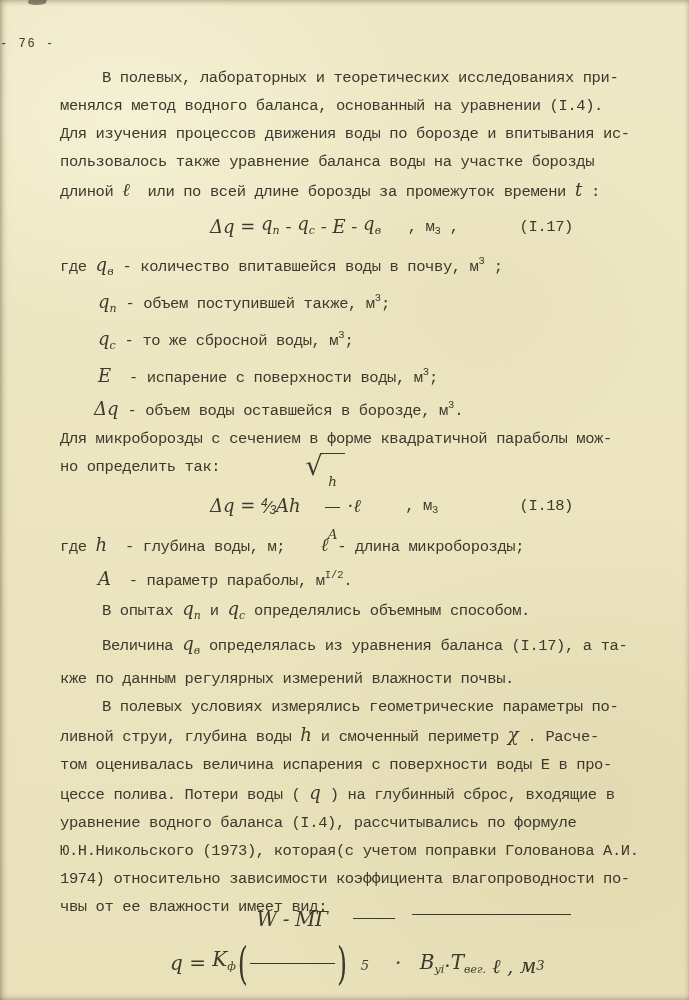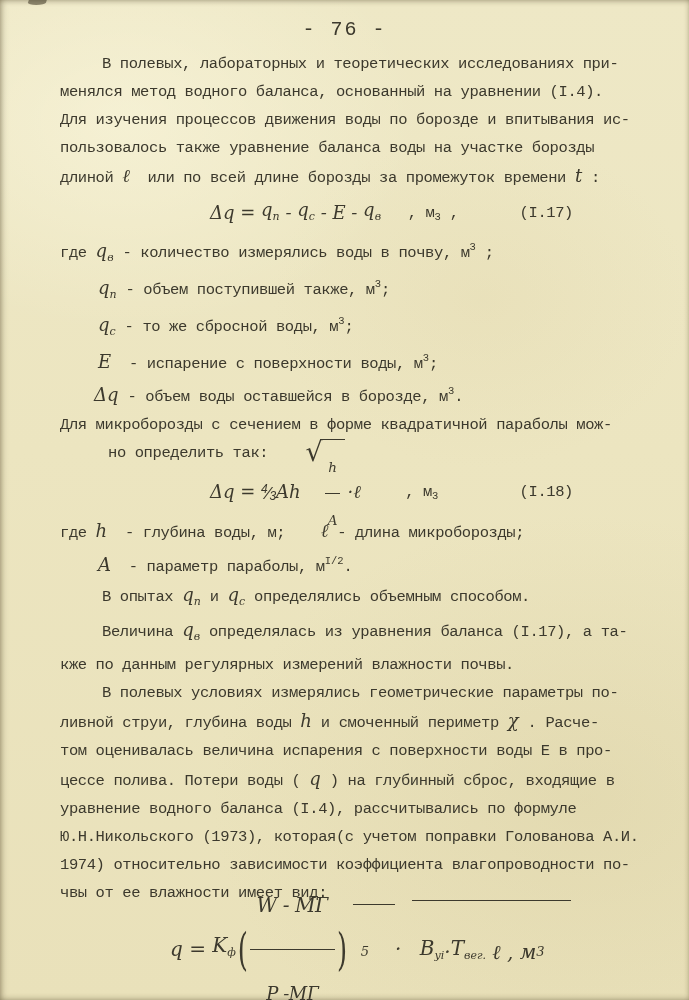--- a/index.html
+++ b/index.html
@@ -18,22 +18,22 @@
       inset -2px -3px 6px -3px rgba(80,68,40,.30);
     color:#3c392d;
     font-family:"Liberation Mono","DejaVu Sans Mono",monospace;
   }
   .edge-mark{
     position:absolute;left:28px;top:0;width:18px;height:5px;
     background:rgba(60,52,34,.55);border-radius:0 0 60% 60%;
     transform:skewX(-18deg);
   }
   .pagenum{
-    margin-top:18px;height:24px;line-height:24px;
-    text-align:center;font-size:20px;letter-spacing:2px;
+    margin-top:32px;height:24px;line-height:24px;
+    font-size:12px;letter-spacing:2px;
   }
   .content{padding:8px 66px 0 60px;}
   .line{
     position:relative;display:block;white-space:pre;
     font-size:15.5px;letter-spacing:-0.4px;
   }
   .tw{font-family:"Liberation Mono","DejaVu Sans Mono",monospace;}
   .math{
     font-family:"DejaVu Serif","Liberation Serif",serif;
     font-style:italic;font-size:18px;letter-spacing:0;
@@ -88,29 +88,29 @@
       <div class="line" style="line-height: 28px; padding-left: 42px;"><span class="tw">В полевых, лабораторных и теоретических исследованиях при-</span></div>
       <div class="line" style="line-height: 28px;"><span class="tw">менялся метод водного баланса, основанный на уравнении (I.4).</span></div>
       <div class="line" style="line-height: 28px;"><span class="tw">Для изучения процессов движения воды по борозде и впитывания ис-</span></div>
       <div class="line" style="line-height: 28px;"><span class="tw">пользовалось также уравнение баланса воды на участке борозды</span></div>
       <div class="line" style="line-height: 28px;"><span class="tw">длиной </span><span class="math">ℓ</span><span class="tw">  или по всей длине борозды за промежуток времени </span><span class="math">t</span><span class="tw"> :</span></div>
     </div>
     <div class="block formula">
       <div class="line frm" style="line-height: 42px; height: 42px; padding-left: 150px;"><span class="math">Δq = </span><span class="math">q<sub>п</sub></span><span class="math"> - </span><span class="math">q<sub>с</sub></span><span class="math"> - E - </span><span class="math">q<sub>в</sub></span><span class="tw">   , м</span><span class="sp">3</span><span class="tw"> ,</span><span class="eqno tw">(I.17)</span></div>
     </div>
     <div class="block def">
-      <div class="line" style="line-height: 27px;"><span class="tw">где </span><span class="math">q<sub>в</sub></span><span class="tw"> - количество измерялись воды в почву, м</span><span class="sp">3</span><span class="tw"> ;</span></div>
+      <div class="line" style="line-height: 27px;"><span class="tw">где </span><span class="math">q<sub>в</sub></span><span class="tw"> - количество впитавшейся воды в почву, м</span><span class="sp">3</span><span class="tw"> ;</span></div>
       <div class="line" style="line-height: 27px; padding-left: 38px;"><span class="math">q<sub>п</sub></span><span class="tw"> - объем поступившей также, м</span><span class="sp">3</span><span class="tw">;</span></div>
       <div class="line" style="line-height: 27px; padding-left: 38px;"><span class="math">q<sub>с</sub></span><span class="tw"> - то же сбросной воды, м</span><span class="sp">3</span><span class="tw">;</span></div>
       <div class="line" style="line-height: 27px; padding-left: 38px;"><span class="math">E</span><span class="tw">  - испарение с поверхности воды, м</span><span class="sp">3</span><span class="tw">;</span></div>
       <div class="line" style="line-height: 27px; padding-left: 34px;"><span class="math">Δq</span><span class="tw"> - объем воды оставшейся в борозде, м</span><span class="sp">3</span><span class="tw">.</span></div>
     </div>
     <div class="block para">
       <div class="line" style="line-height: 28px;"><span class="tw">Для микроборозды с сечением в форме квадратичной параболы мож-</span></div>
-      <div class="line" style="line-height: 28px; margin-left: 48px;"><span class="tw">но определить так:</span></div>
+      <div class="line" style="line-height: 28px;"><span class="tw">но определить так:</span></div>
     </div>
     <div class="block formula">
       <div class="line frm" style="line-height: 50px; height: 50px; padding-left: 150px;"><span class="math">Δq = </span><span class="fr"><span class="fn">4</span><span class="fs">⁄</span><span class="fd">3</span></span><span class="math">Ah</span><span class="sq"><span class="rsign">√</span><span class="rbox"><span class="n">h</span><span class="d">A</span></span></span><span class="math">·ℓ</span><span class="tw">     , м</span><span class="sp">3</span><span class="eqno tw">(I.18)</span></div>
     </div>
     <div class="block def">
       <div class="line" style="line-height: 28px;"><span class="tw">где </span><span class="math">h</span><span class="tw">  - глубина воды, м;    </span><span class="math">ℓ</span><span class="tw"> - длина микроборозды;</span></div>
       <div class="line" style="line-height: 28px; padding-left: 38px;"><span class="math">A</span><span class="tw">  - параметр параболы, м</span><span class="sp">I/2</span><span class="tw">.</span></div>
     </div>
     <div class="block para">
       <div class="line" style="line-height: 28px; padding-left: 42px;"><span class="tw">В опытах </span><span class="math">q<sub>п</sub></span><span class="tw"> и </span><span class="math">q<sub>с</sub></span><span class="tw"> определялись объемным способом.</span></div>

